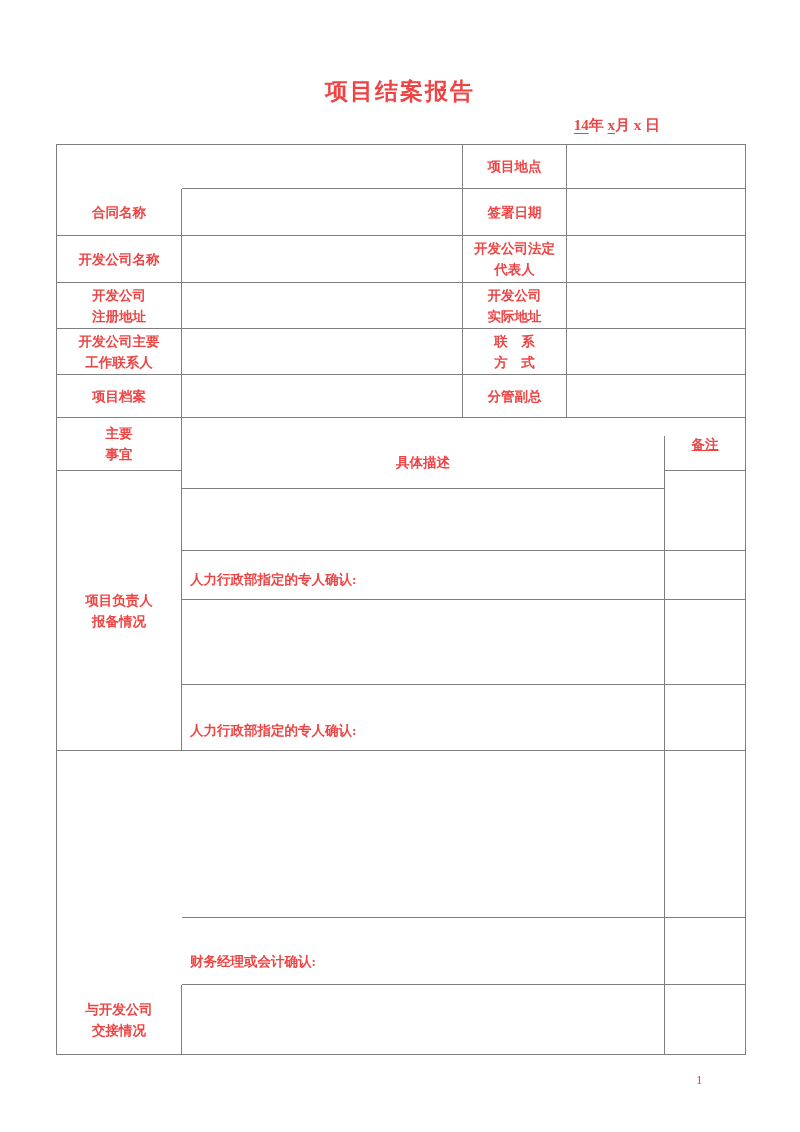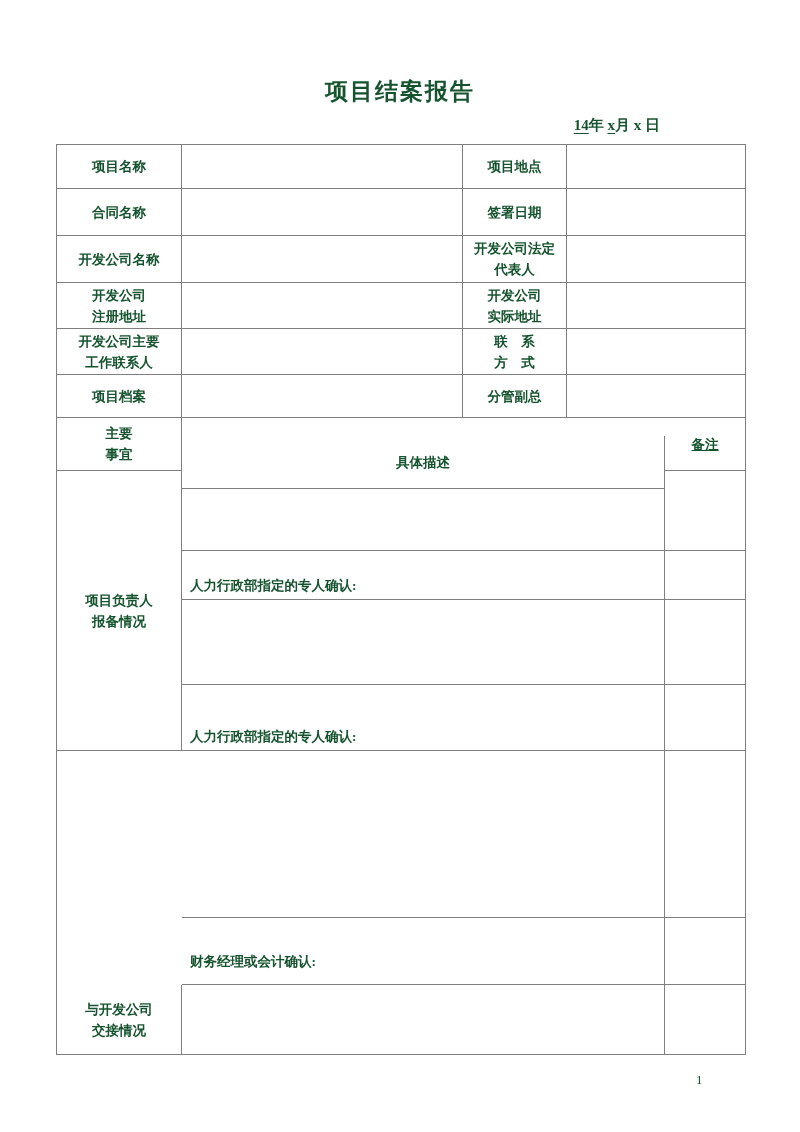--- a/index.html
+++ b/index.html
@@ -1,19 +1,19 @@
 <!DOCTYPE html>
 <html><head>
 <meta charset="utf-8">
 <style>
   html,body{margin:0;padding:0;background:#fff;}
   .page{
     position:relative;width:800px;height:1132px;background:#fff;overflow:hidden;
     font-family:"Liberation Serif","DejaVu Serif",serif;
-    font-weight:bold;color:#14532d;font-size:13.5px;
+    font-weight:bold;color:#ef4444;font-size:13.5px;
   }
   .title{
     position:absolute;top:76px;left:0;width:100%;margin:0;
     text-align:center;font-size:23px;letter-spacing:2px;font-weight:bold;
   }
   .date-line{position:absolute;top:116px;right:140px;font-size:15px;white-space:pre;}
   .u{text-decoration:underline;text-underline-offset:3px;}
   .table{
     position:absolute;left:56px;top:144px;width:690px;height:911px;
     border:1px solid #7f7f7f;box-sizing:border-box;
@@ -21,36 +21,35 @@
   .cell{
     position:absolute;box-sizing:border-box;
     border-right:1px solid #7f7f7f;border-bottom:1px solid #7f7f7f;
     display:flex;align-items:center;justify-content:center;
     text-align:center;white-space:pre-line;line-height:21px;
   }
   .nor{border-right:none;text-decoration:underline;}
   .nob{border-bottom:none;}
   .confirm{
     justify-content:flex-start;align-items:flex-end;
-    text-align:right;padding:0 4px 3px 8px;
+    text-align:right;padding:0 4px 9px 8px;
   }
   .page-number{position:absolute;left:696px;top:1072px;font-size:13px;font-weight:normal;}
 </style>
 </head>
 <body>
 
 <div class="page">
 
   <h1 class="title">项目结案报告</h1>
 
   <div class="date-line"><span class="u">14</span><span>年 </span><span class="u">x</span><span>月 </span><span>x</span><span> 日</span></div>
 
   <div class="table">
 
-    <div class="cell" style="left:0;top:0;width:125px;height:44px">项目名称</div>
     <div class="cell" style="left:125px;top:0;width:281px;height:44px"></div>
     <div class="cell" style="left:406px;top:0;width:104px;height:44px">项目地点</div>
     <div class="cell nor" style="left:510px;top:0;width:178px;height:44px"></div>
 
     <div class="cell" style="left:0;top:44px;width:125px;height:47px">合同名称</div>
     <div class="cell" style="left:125px;top:44px;width:281px;height:47px"></div>
     <div class="cell" style="left:406px;top:44px;width:104px;height:47px">签署日期</div>
     <div class="cell nor" style="left:510px;top:44px;width:178px;height:47px"></div>
 
     <div class="cell" style="left:0;top:91px;width:125px;height:47px">开发公司名称</div>

